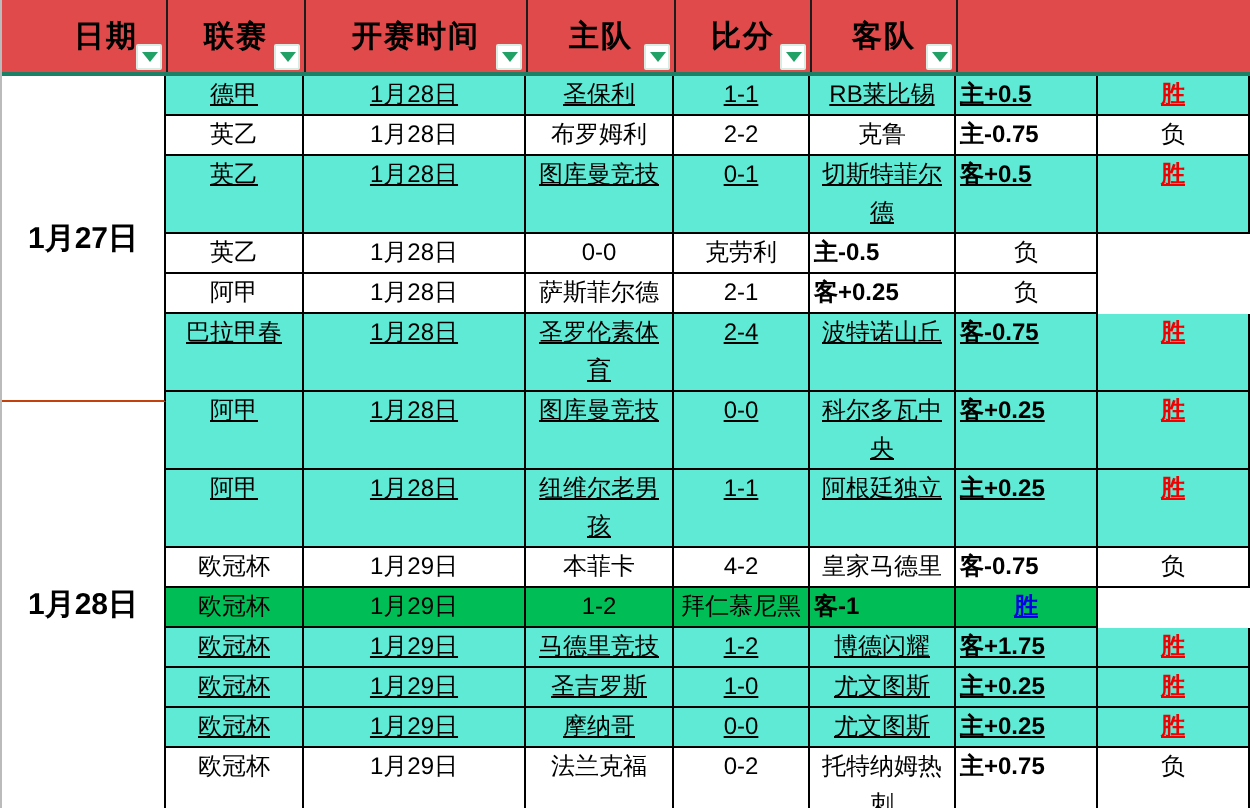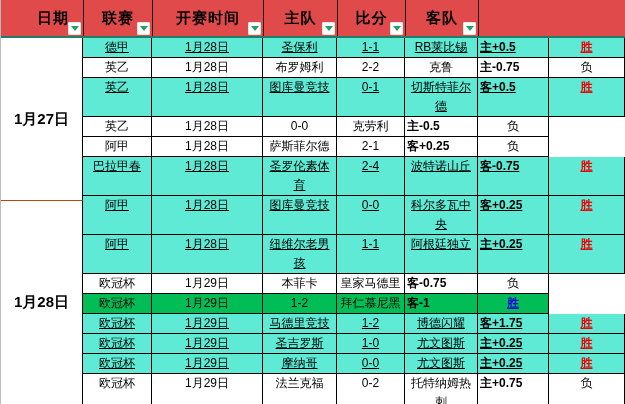--- a/index.html
+++ b/index.html
@@ -199,20 +199,21 @@
     <div>纽维尔老男孩</div>
     <div>1-1</div>
     <div>阿根廷独立</div>
     <div class="c-dir">主+0.25</div>
     <div class="c-res res-red">胜</div>
   </div>
         <div class="row bg-white">
     <div>欧冠杯</div>
     <div>1月29日</div>
     <div>本菲卡</div>
+    <div>4-2</div>
     <div>皇家马德里</div>
     <div class="c-dir">客-0.75</div>
     <div class="c-res res-black">负</div>
   </div>
         <div class="row bg-green">
     <div>欧冠杯</div>
     <div>1月29日</div>
     <div>1-2</div>
     <div>拜仁慕尼黑</div>
     <div class="c-dir">客-1</div>

